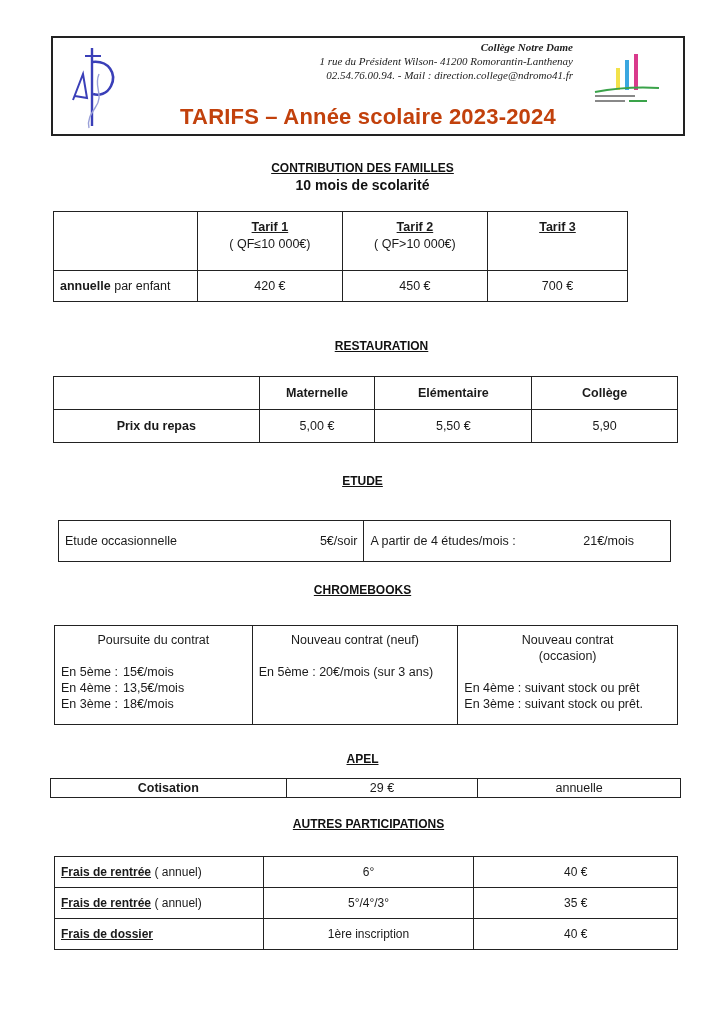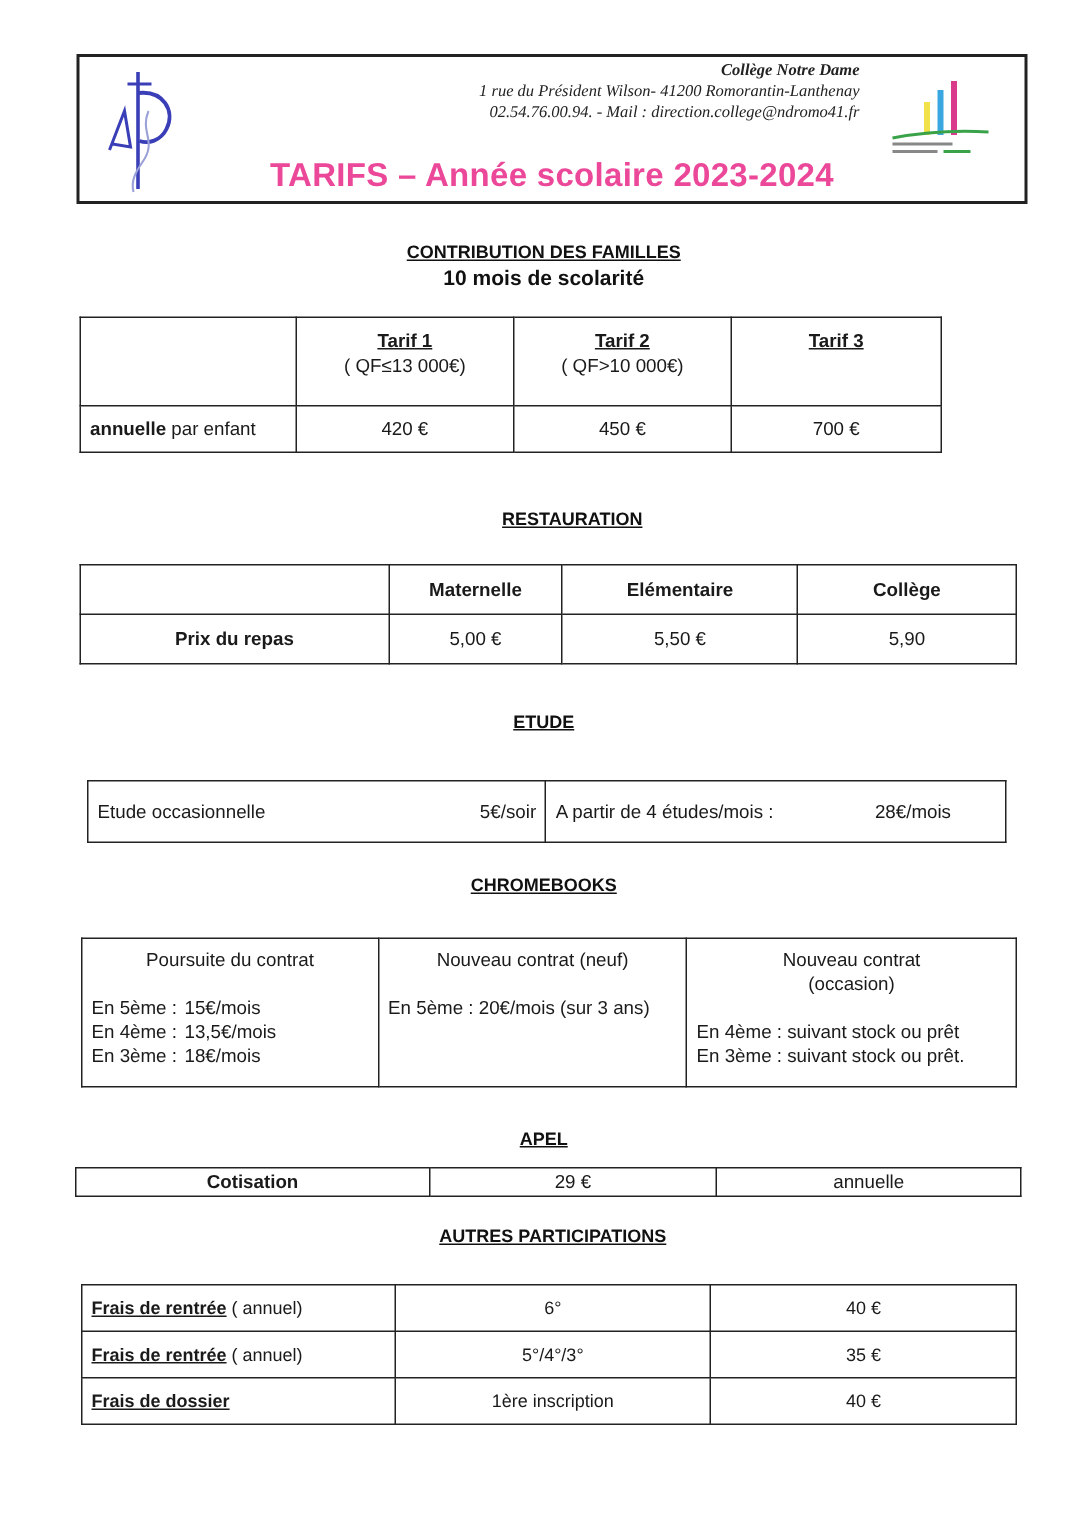--- a/index.html
+++ b/index.html
@@ -4,21 +4,21 @@
 <style>
   * { box-sizing: border-box; margin: 0; padding: 0; }
   html, body { width: 725px; height: 1024px; background: #ffffff; }
   body { position: relative; font-family: "Liberation Sans", "DejaVu Sans", sans-serif; color: #1a1a1a; overflow: hidden; }
 
   .header-box { position: absolute; left: 51px; top: 36px; width: 634px; height: 100px; border: 2px solid #222; }
   .logo-left { position: absolute; left: 12px; top: 6px; width: 56px; height: 86px; }
   .logo-right { position: absolute; right: 18px; top: 12px; width: 76px; height: 56px; }
   .school-info { position: absolute; left: 140px; right: 110px; top: 2px; text-align: right; font-family: "Liberation Serif", serif; font-style: italic; font-size: 11px; line-height: 14px; color: #222; }
   .school-info .name { font-weight: bold; }
-  .main-title { position: absolute; left: 0; right: 0; top: 66px; text-align: center; font-size: 22px; font-weight: bold; color: #ec4899; letter-spacing: 0.2px; }
+  .main-title { position: absolute; left: 0; right: 0; top: 66px; text-align: center; font-size: 22px; font-weight: bold; color: #c2410c; letter-spacing: 0.2px; }
 
   .section-title { position: absolute; left: 0; width: 725px; text-align: center; font-size: 12px; font-weight: bold; text-decoration: underline; color: #111; }
   .section-sub { position: absolute; left: 0; width: 725px; text-align: center; font-size: 14px; font-weight: bold; color: #111; }
 
   table { position: absolute; border-collapse: collapse; font-size: 12.5px; color: #1a1a1a; }
   td { border: 1.6px solid #222; padding: 0 6px; vertical-align: middle; }
   .c { text-align: center; }
   .b { font-weight: bold; }
   .u { text-decoration: underline; }
 
@@ -83,21 +83,21 @@
       <col style="width:155px">
       <col style="width:158px">
       <col style="width:158px">
       <col style="width:154px">
     </colgroup>
   <tbody>
       <tr>
     <td class="hdr"></td>
     <td class="hdr c">
       <div class="b u">Tarif 1</div>
-      <div>( QF≤13 000€)</div>
+      <div>( QF≤10 000€)</div>
     </td>
     <td class="hdr c">
       <div class="b u">Tarif 2</div>
       <div>( QF&gt;10 000€)</div>
     </td>
     <td class="hdr c">
       <div class="b u">Tarif 3</div>
       <div></div>
     </td>
   </tr>
@@ -146,21 +146,21 @@
       <tr>
     <td>
       <div class="split" style="padding-right:0;">
         <span>Etude occasionnelle</span>
         <span>5€/soir</span>
       </div>
     </td>
     <td>
       <div class="split" style="padding-right:30px;">
         <span>A partir de 4 études/mois :</span>
-        <span>28€/mois</span>
+        <span>21€/mois</span>
       </div>
     </td>
   </tr>
 </tbody>
   </table>
 
 <div class="section-title" style="top:583px;">CHROMEBOOKS</div>
 
 <table id="t-chrome">
   <colgroup>

